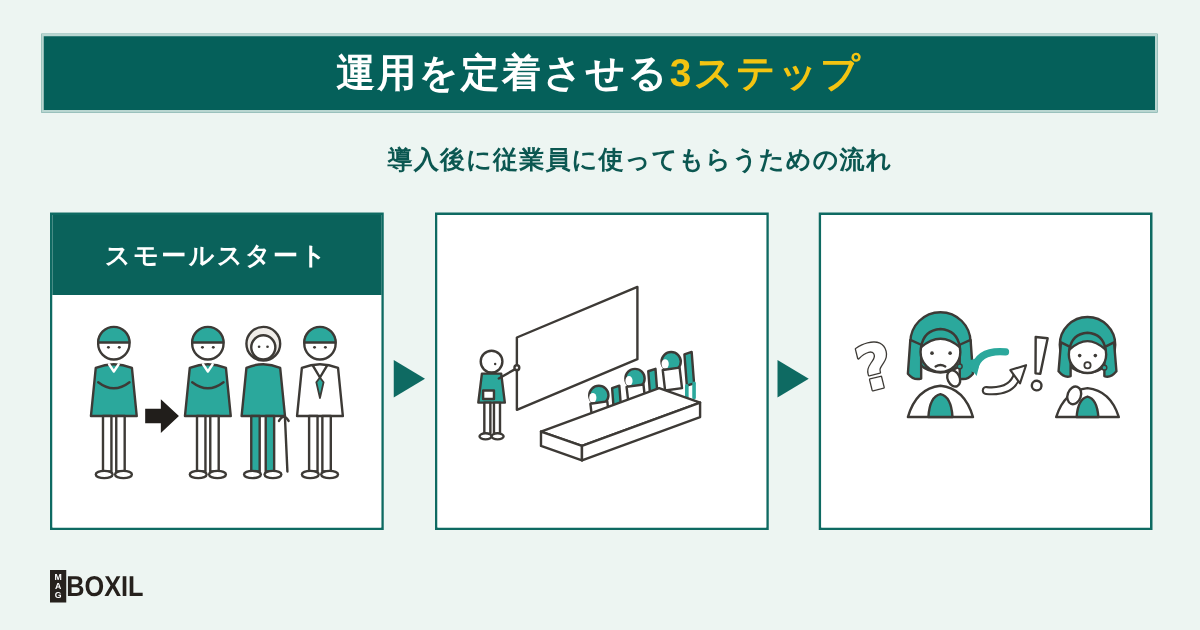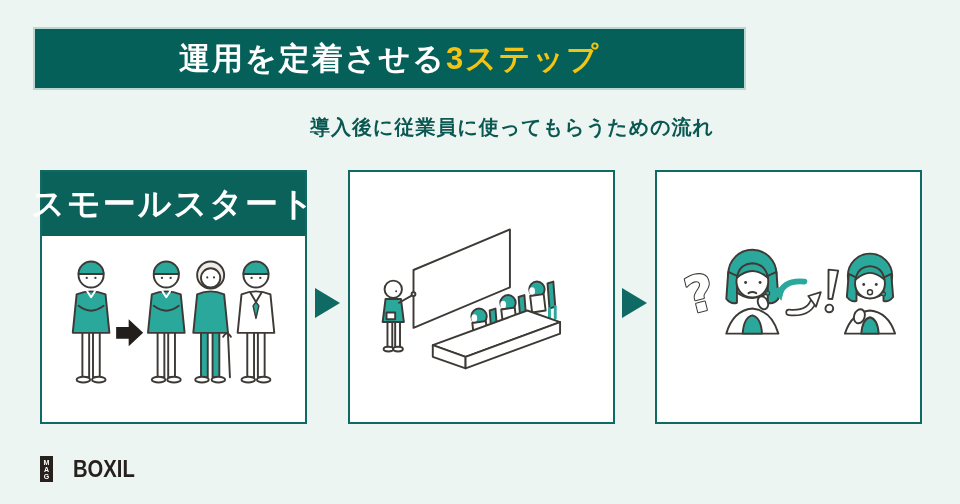--- a/index.html
+++ b/index.html
@@ -7,21 +7,21 @@
     width: 960px; height: 504px;
     background: #edf5f2;
     font-family: "Liberation Sans", "DejaVu Sans", sans-serif;
     position: relative; overflow: hidden;
   }
   .canvas { position: absolute; inset: 0; }
 
   
   .banner {
     position: absolute; left: 33px; top: 27px;
-    width: 713px; height: 63px; box-sizing: border-box;
+    width: 893px; height: 63px; box-sizing: border-box;
     background: #05605a;
     border: 2px solid #b9d6d1;
     display: flex; align-items: center; justify-content: center;
   }
   .banner h1 {
     margin: 0; font-size: 31px; font-weight: bold;
     color: #ffffff; letter-spacing: 2px; white-space: nowrap;
   }
   .banner .hl { color: #f3c411; }
 
@@ -40,41 +40,41 @@
   }
   .step-card {
     width: 267px; height: 254px; box-sizing: border-box;
     background: #ffffff; border: 2px solid #0e6a62;
     display: flex; flex-direction: column;
   }
   .step-header {
     height: 64px; flex: 0 0 64px;
     background: #0a625b;
     display: flex; align-items: center; justify-content: center;
-    color: #ffffff; font-size: 33px; font-weight: bold;
+    color: #ffffff; font-size: 20px; font-weight: bold;
     letter-spacing: 2px; white-space: nowrap;
   }
   .step-body {
     flex: 1; display: flex; align-items: center; justify-content: center;
     background: #ffffff;
   }
   .step-arrow-wrap {
     flex: 1; display: flex; align-items: center; justify-content: center;
   }
   .tri {
     width: 0; height: 0; margin-top: 12px;
     border-top: 15px solid transparent;
     border-bottom: 15px solid transparent;
     border-left: 25px solid #0e6a62;
   }
 
   
   .logo {
     position: absolute; left: 40px; top: 455px;
-    display: flex; align-items: center; gap: 20px; height: 28px; justify-content: center;
+    display: flex; align-items: center; gap: 0; height: 28px; justify-content: center;
   }
   .logo-badge {
     background: #26211d; color: #ffffff;
     writing-mode: vertical-lr; text-orientation: upright;
     font-size: 7px; font-weight: bold; line-height: 13px;
     width: 13px; height: 26px; box-sizing: border-box;
     display: flex; align-items: center; justify-content: center;
   }
   .logo-text {
     display: inline-block;

